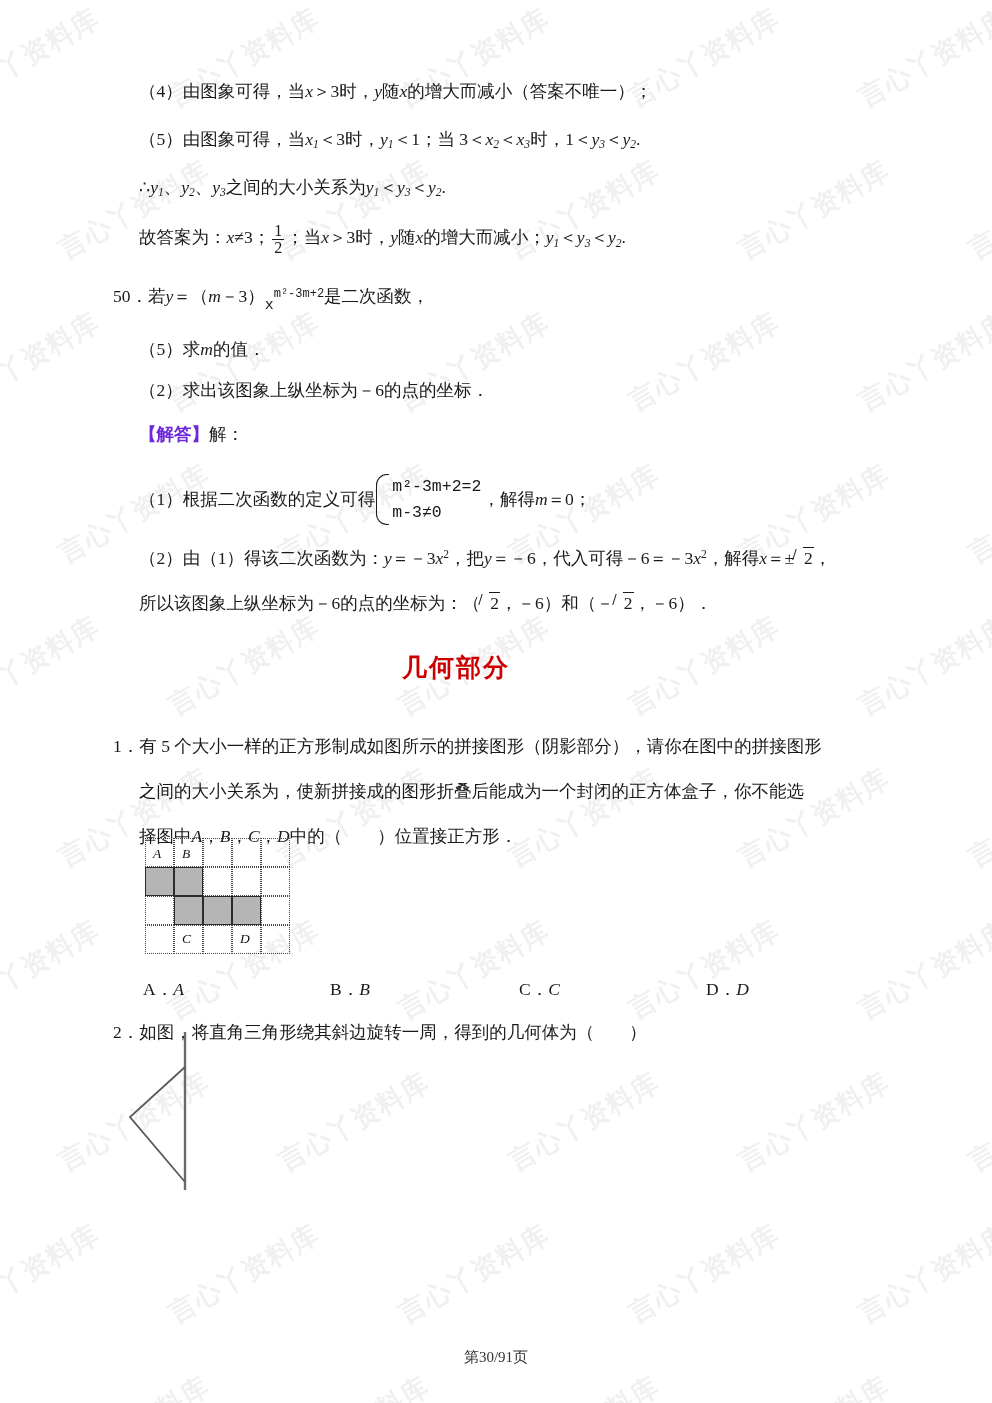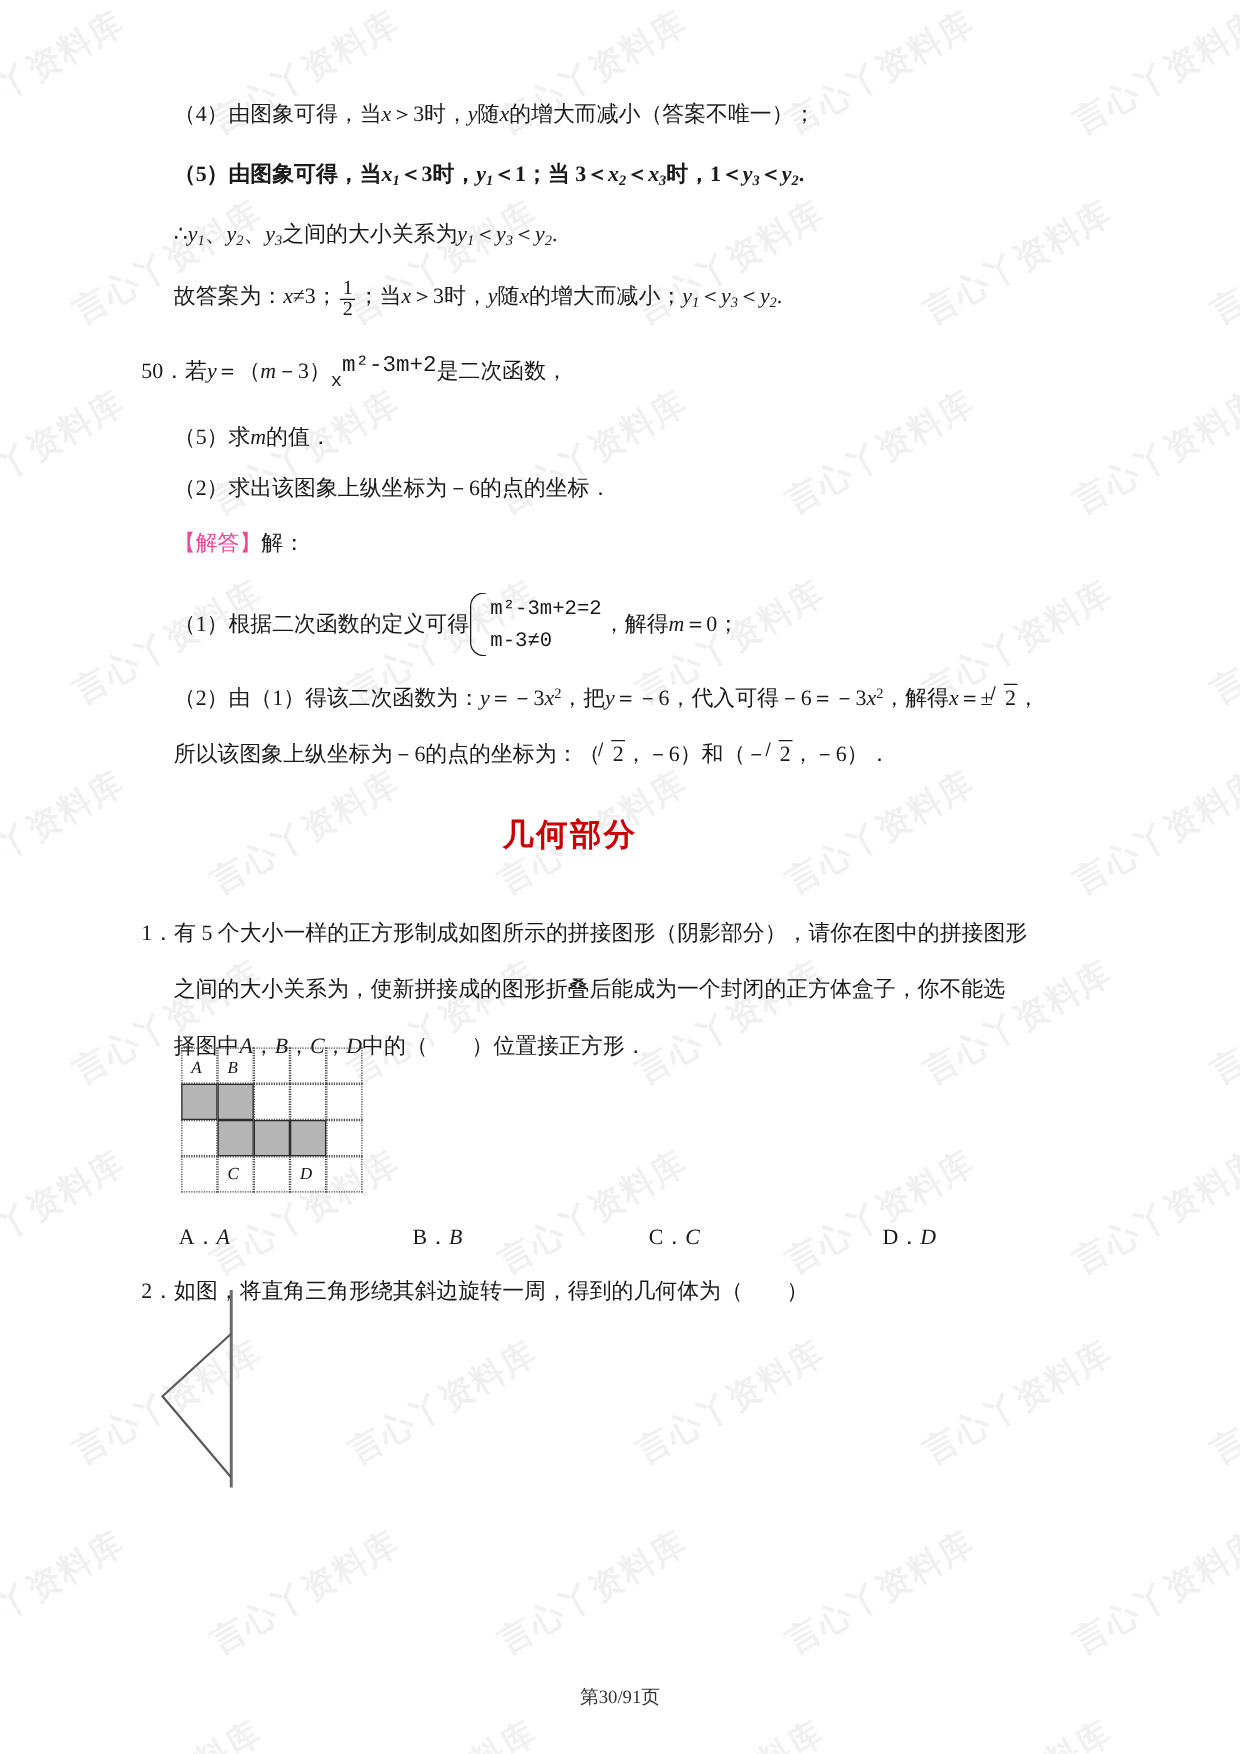--- a/index.html
+++ b/index.html
@@ -104,21 +104,21 @@
     margin-right: 3px;
   }
   .sys-rows {
     display: flex;
     flex-direction: column;
     justify-content: center;
     font-size: 16.5px;
     line-height: 1.55;
   }
 
-  .blue { color: #ec4899; font-weight: 400; }
+  .blue { color: #6d28d9; font-weight: 700; }
   .red-title {
     color: #cc0000;
     font-weight: 700;
     font-size: 25px;
     letter-spacing: 2px;
   }
 
   
   #grid-figure {
     position: absolute;
@@ -223,34 +223,34 @@
       <div class="wm" style="left: 730px; top: 1408px;">言心丫资料库</div>
       <div class="wm" style="left: 960px; top: 1408px;">言心丫资料库</div>
     </div>
 
   <div id="content">
 
     <div class="line indent1" style="top:57px;">
       <span>（4）</span><span>由图象可得，当</span><i class="v">x</i><span>＞3</span><span>时，</span><i class="v">y</i><span>随</span><i class="v">x</i><span>的增大而减小（答案不唯一）；</span>
     </div>
 
-    <div class="line indent1" style="top:105px;font-weight:bold;">
+    <div class="line indent1" style="top:105px;">
       <span>（5）</span><span>由图象可得，当</span><i class="v">x</i><sub class="s">1</sub><span>＜3</span><span>时，</span><i class="v">y</i><sub class="s">1</sub><span>＜1；</span><span>当 3＜</span><i class="v">x</i><sub class="s">2</sub><span>＜</span><i class="v">x</i><sub class="s">3</sub><span>时，</span><span>1＜</span><i class="v">y</i><sub class="s">3</sub><span>＜</span><i class="v">y</i><sub class="s">2</sub><span>.</span>
     </div>
 
     <div class="line body-left" style="top:153px;">
       <span>∴</span><i class="v">y</i><sub class="s">1</sub><span>、</span><i class="v">y</i><sub class="s">2</sub><span>、</span><i class="v">y</i><sub class="s">3</sub><span>之间的大小关系为</span><i class="v">y</i><sub class="s">1</sub><span>＜</span><i class="v">y</i><sub class="s">3</sub><span>＜</span><i class="v">y</i><sub class="s">2</sub><span>.</span>
     </div>
 
     <div class="line body-left" style="top:199px;">
       <span>故答案为：</span><i class="v">x</i><span>≠3；</span><span class="frac"><span class="n">1</span><span class="d">2</span></span><span>；</span><span>当</span><i class="v">x</i><span>＞3</span><span>时，</span><i class="v">y</i><span>随</span><i class="v">x</i><span>的增大而减小；</span><i class="v">y</i><sub class="s">1</sub><span>＜</span><i class="v">y</i><sub class="s">3</sub><span>＜</span><i class="v">y</i><sub class="s">2</sub><span>.</span>
     </div>
 
     <div class="line num-left" style="top:262px;">
-      <span>50．</span><span>若</span><i class="v">y</i><span>＝（</span><i class="v">m</i><span>－3）</span><span class="mono" style="display:inline-block;position:relative;top:7px;font-size:15px;">x</span><span class="mono" style="display:inline-block;position:relative;top:-5px;font-size:18px;">m²-3m+2</span><span>是二次函数，</span>
+      <span>50．</span><span>若</span><i class="v">y</i><span>＝（</span><i class="v">m</i><span>－3）</span><span class="mono" style="display:inline-block;position:relative;top:7px;font-size:15px;">x</span><span class="mono" style="display:inline-block;position:relative;top:-5px;font-size:12px;">m²-3m+2</span><span>是二次函数，</span>
     </div>
 
     <div class="line indent1" style="top:315px;">
       <span>（5）求</span><i class="v">m</i><span>的值．</span>
     </div>
 
     <div class="line indent1" style="top:356px;">（2）求出该图象上纵坐标为－6的点的坐标．</div>
 
     <div class="line indent1" style="top:400px;">
       <span class="blue">【解答】</span><span>解：</span>

